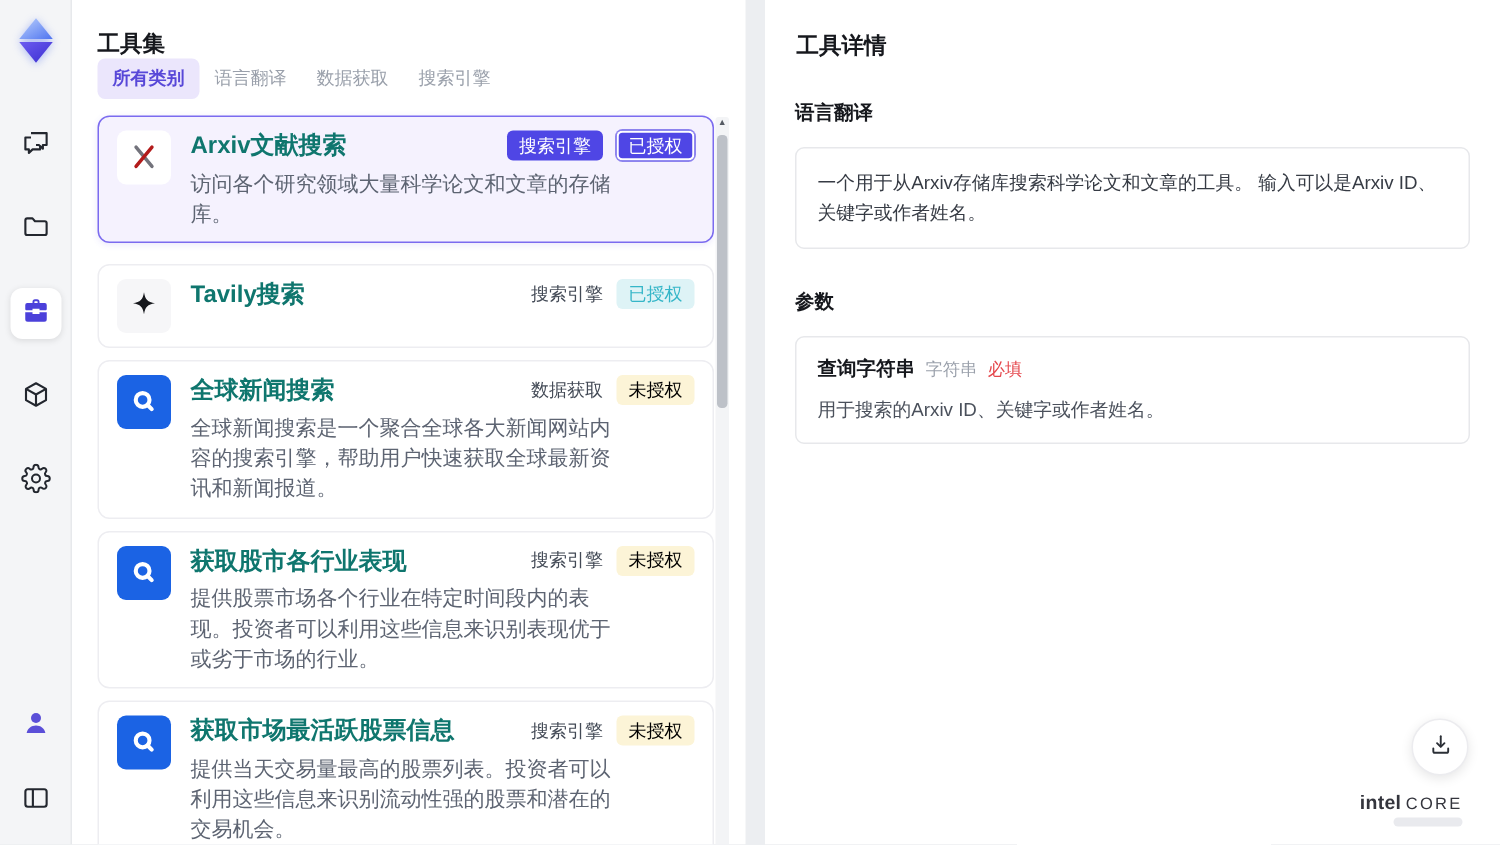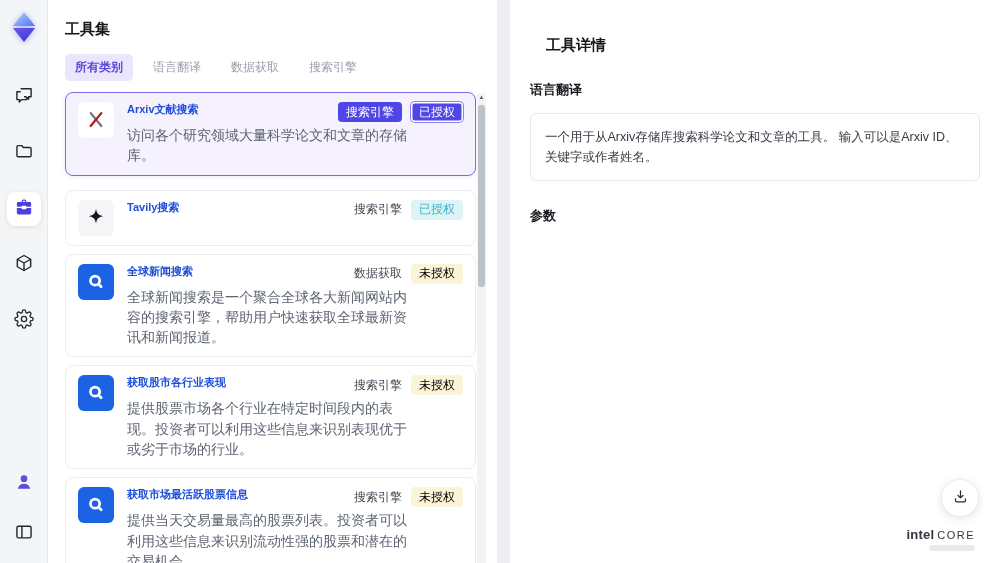--- a/index.html
+++ b/index.html
@@ -22,21 +22,21 @@
   .nav-btn svg { width:20px; height:20px; }
   .nav-btn.active { background:#ffffff; box-shadow:0 1px 4px rgba(0,0,0,.10); }
   .side-bottom { margin-top:auto; display:flex; flex-direction:column; gap:16px; align-items:center; }
 
   
   .list-panel {
     flex:0 0 449px; background:#fff; padding:0 11px 0 17px;
     display:flex; flex-direction:column; overflow:hidden;
   }
   .panel-title { font-size:15px; font-weight:bold; margin:20px 0 0; }
-  .tabs { display:flex; align-items:center; gap:10px; margin-top:15px; }
+  .tabs { display:flex; align-items:center; margin-top:0; }
   .tab { font-size:12px; color:#9aa0ab; padding:5px 10px; border-radius:5px; cursor:pointer; white-space:nowrap; }
   .tab.active { background:#ebe6fc; color:#5848d8; font-weight:bold; }
 
   .tool-list { position:relative; margin-top:11px; flex:1; }
   .cards { width:411px; }
   .tool-card {
     display:flex; gap:13px; width:411px; padding:9px 12px;
     border:1px solid #ededf1; border-radius:8px; background:#fff;
     margin-bottom:8px; cursor:pointer;
   }
@@ -46,39 +46,39 @@
   }
   .tool-icon {
     flex:0 0 36px; width:36px; height:36px; border-radius:6px;
     background:#f6f6f8; display:flex; align-items:center; justify-content:center;
   }
   .tool-icon.white { background:#fff; }
   .tool-icon.blue  { background:#1b63e4; }
   .tool-icon svg { width:22px; height:22px; }
   .tool-body { flex:1; min-width:0; }
   .tool-head { display:flex; align-items:flex-start; }
-  .tool-name { font-size:11px; font-weight:bold; line-height:1.35; color:#1d4ed8; }
+  .tool-name { font-size:16px; font-weight:bold; line-height:1.35; color:#0f766e; }
   .tool-tags { margin-left:auto; padding-left:8px; display:flex; align-items:center; gap:9px; white-space:nowrap; }
   .cat-text { font-size:12px; color:#434a56; }
   .badge { font-size:12px; padding:2.5px 8px; border-radius:4px; line-height:1.25; }
   .badge.solid { background:#4f46e5; color:#fff; }
   .badge.solid.rim { box-shadow:0 0 0 1.5px #ffffff inset, 0 0 0 1px #8d83ee; }
   .badge.cyan { background:#def3f6; color:#35b6c8; }
   .badge.yellow { background:#fcf4d7; color:#000000; }
   .tool-desc { font-size:14px; color:#5d6472; line-height:1.45; margin-top:3px; max-width:288px; }
 
   
   .scrollbar { position:absolute; top:1px; right:0; bottom:10px; width:9px; background:#f3f4f6; border-radius:2px; }
   .scroll-arrow { position:absolute; left:0; width:9px; height:9px; font-size:6px; line-height:9px; text-align:center; color:#555b63; cursor:pointer; }
   .scroll-arrow.up { top:0; }
   .scroll-thumb { position:absolute; top:12px; left:1px; width:7px; height:182px; background:#bdc1c8; border-radius:3px; cursor:pointer; }
 
   
   .detail-panel { flex:1; background:#fff; margin-left:13px; padding:20px 20px; position:relative; }
-  .detail-title { font-size:15px; font-weight:bold; margin:16px; }
+  .detail-title { font-size:15px; font-weight:bold; margin:1px; }
   .section-heading { font-size:13px; font-weight:bold; margin:26px 0 0; }
   .info-box {
     margin-top:14px; border:1px solid #e7e8eb; border-radius:6px;
     padding:13px 14px; font-size:12.5px; color:#363b44; line-height:1.6;
   }
   .param-box { margin-top:14px; border:1px solid #e7e8eb; border-radius:6px; padding:12px 14px; }
   .param-head { display:flex; align-items:baseline; gap:7px; }
   .param-name { font-size:13px; font-weight:bold; }
   .param-type { font-size:11.5px; color:#9aa0ab; }
   .param-required { font-size:11.5px; color:#e5484d; }
@@ -314,20 +314,28 @@
     </div>
   </main>
 
   <section class="detail-panel">
     <h1 class="detail-title">工具详情</h1>
 
     <h2 class="section-heading">语言翻译</h2>
     <div class="info-box">一个用于从Arxiv存储库搜索科学论文和文章的工具。 输入可以是Arxiv ID、关键字或作者姓名。</div>
 
     <h2 class="section-heading">参数</h2>
+    <div class="param-box">
+      <div class="param-head">
+        <span class="param-name">查询字符串</span>
+        <span class="param-type">字符串</span>
+        <span class="param-required">必填</span>
+      </div>
+      <p class="param-desc">用于搜索的Arxiv ID、关键字或作者姓名。</p>
+    </div>
 
     <button class="fab">
       <span>
         <svg viewBox="0 0 24 24" fill="none" stroke="#2b2f36" stroke-width="1.8" stroke-linecap="round" stroke-linejoin="round" style="width:17px;height:17px;">
           <path d="M12 4v9"></path>
           <path d="M8.5 10.5 12 14l3.5-3.5"></path>
           <path d="M5 15.5V18a1.5 1.5 0 0 0 1.5 1.5h11A1.5 1.5 0 0 0 19 18v-2.5"></path>
         </svg>
       </span>
     </button>

